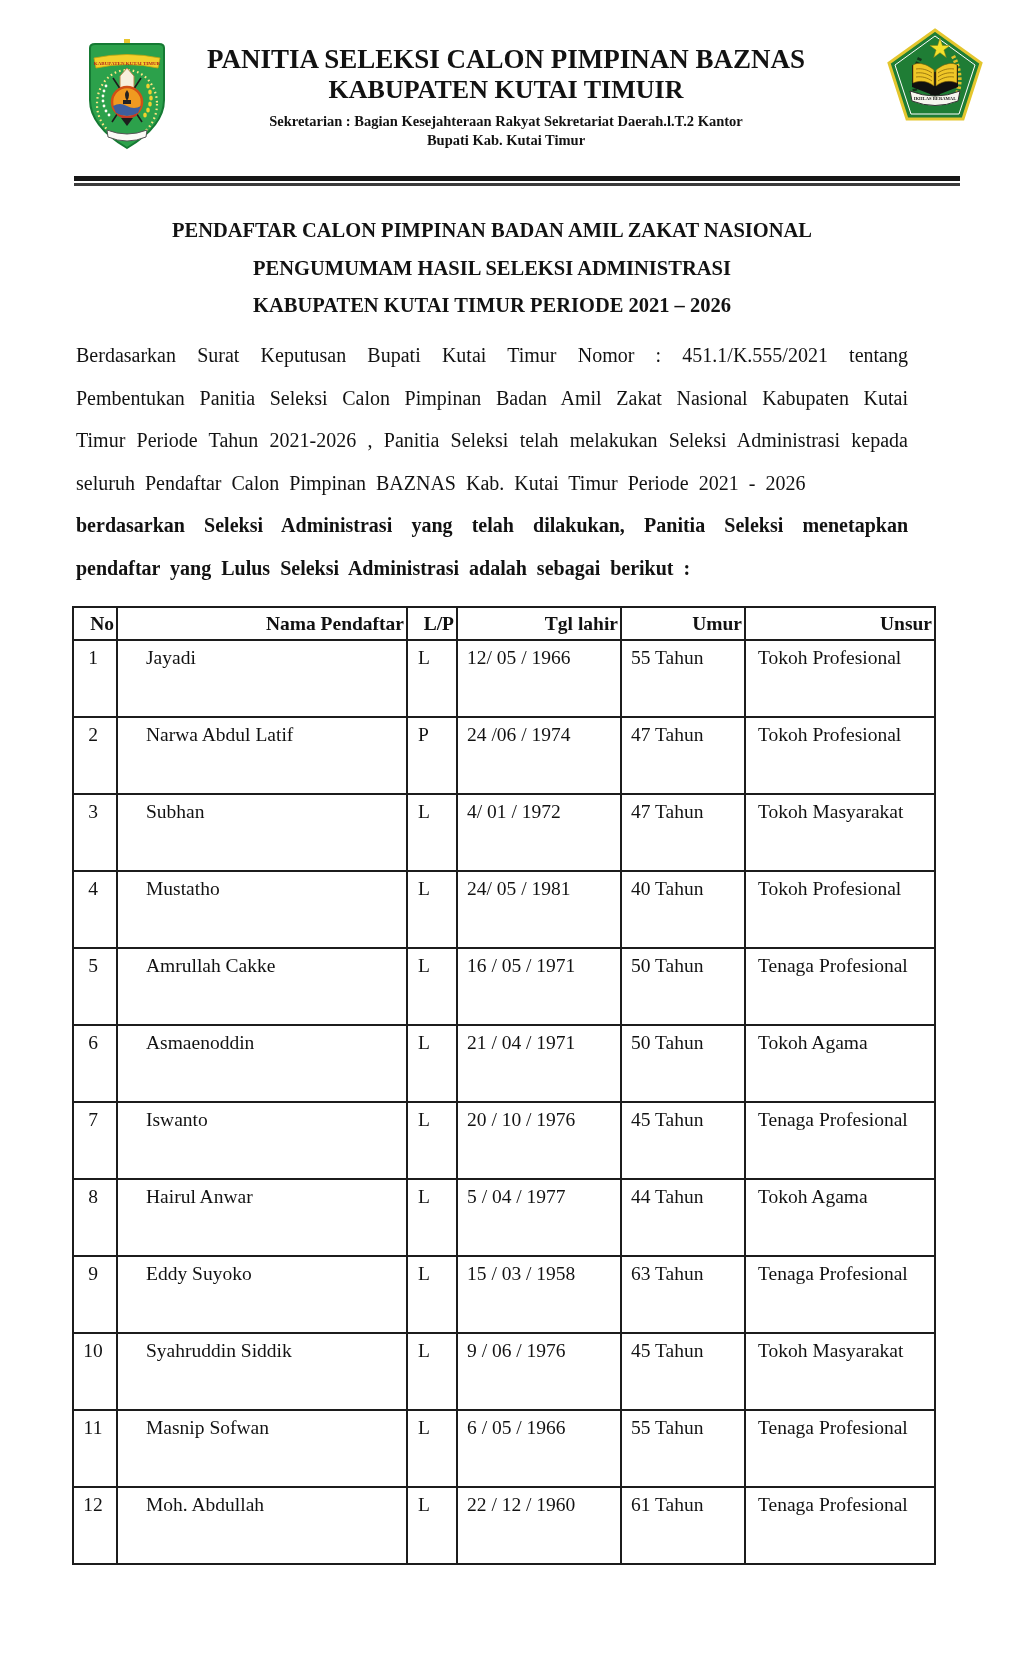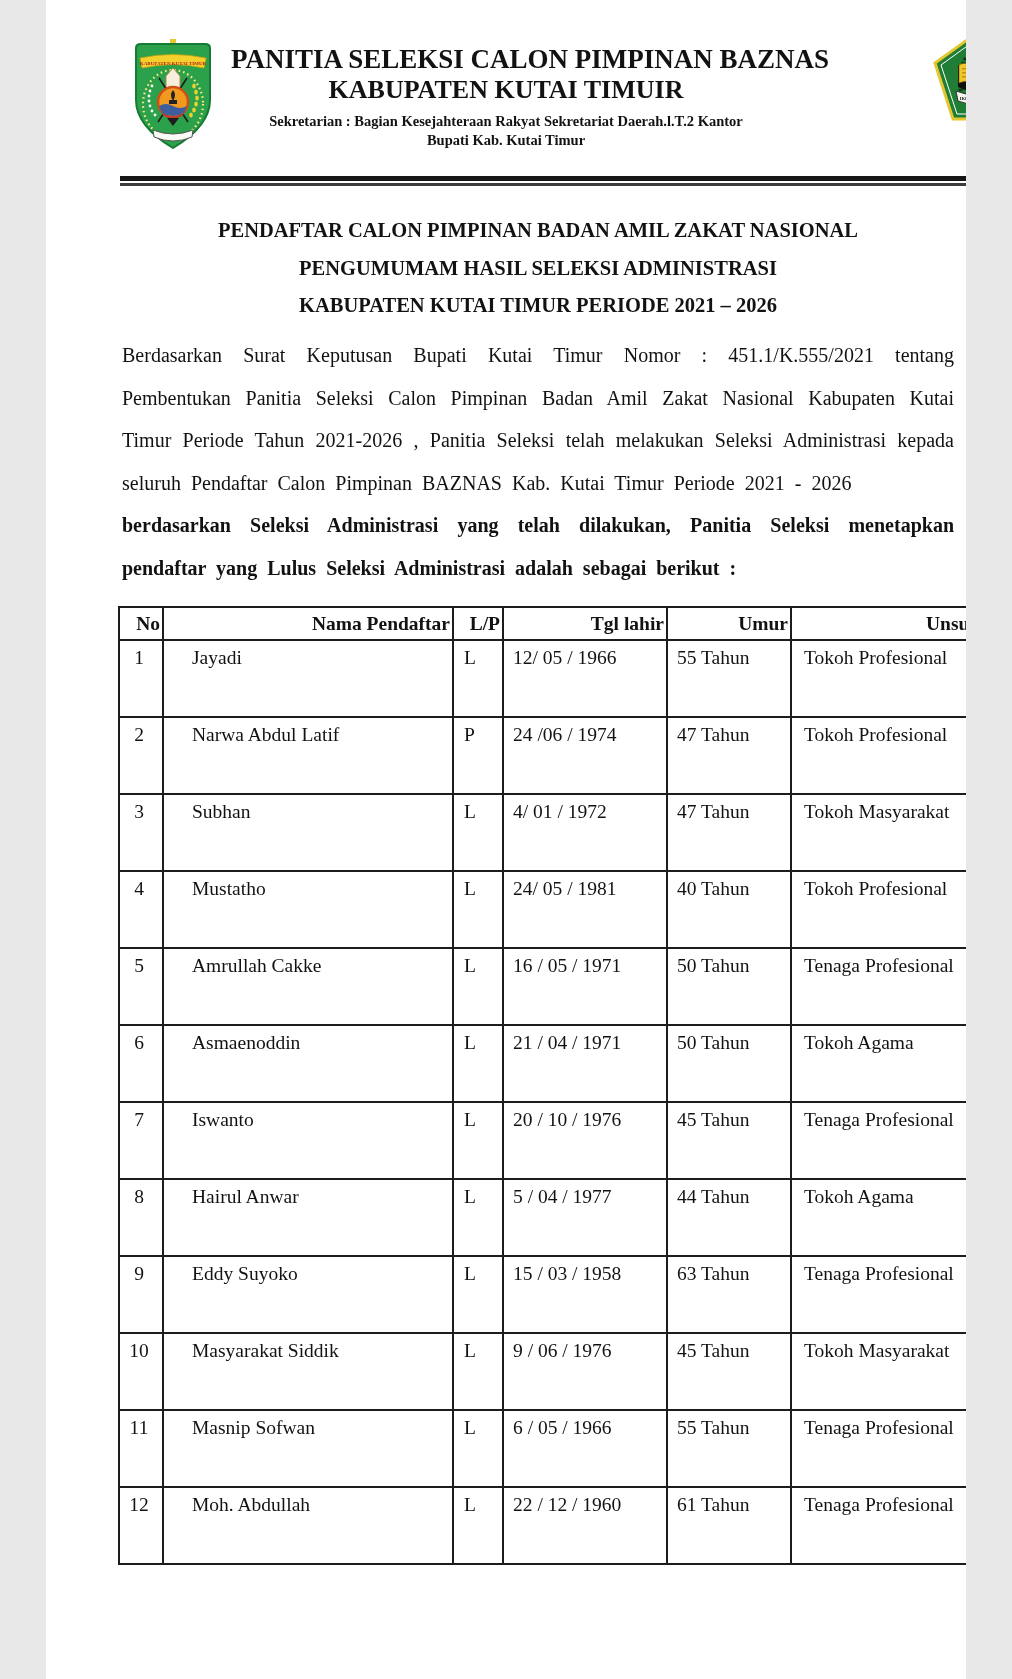--- a/index.html
+++ b/index.html
@@ -1,18 +1,18 @@
 <!DOCTYPE html>
 <html><head>
 <meta charset="utf-8">
 <style>
   html,body{margin:0;padding:0;background:#e8e8e8;}
   .page{
     position:relative;
-    width:920px;height:1679px;
+    width:1012px;height:1679px;
     margin:0 auto;
     background:#ffffff;
     font-family:"Liberation Serif", serif;
     color:#121212;
     overflow:hidden;
   }
   
   .logo-left{position:absolute;left:80px;top:38px;width:94px;height:114px;}
   .logo-right{position:absolute;left:886px;top:28px;width:98px;height:96px;}
   .lh-text{position:absolute;left:185px;right:185px;top:44px;text-align:center;}
@@ -227,21 +227,21 @@
         <tr>
           <td class="c0">9</td>
           <td class="c1">Eddy Suyoko</td>
           <td class="c2">L</td>
           <td class="c3">15 / 03 / 1958</td>
           <td class="c4">63 Tahun</td>
           <td class="c5">Tenaga Profesional</td>
         </tr>
         <tr>
           <td class="c0">10</td>
-          <td class="c1">Masyarakat Siddik</td>
+          <td class="c1">Syahruddin Siddik</td>
           <td class="c2">L</td>
           <td class="c3">9 / 06 / 1976</td>
           <td class="c4">45 Tahun</td>
           <td class="c5">Tokoh Masyarakat</td>
         </tr>
         <tr>
           <td class="c0">11</td>
           <td class="c1">Masnip Sofwan</td>
           <td class="c2">L</td>
           <td class="c3">6 / 05 / 1966</td>

